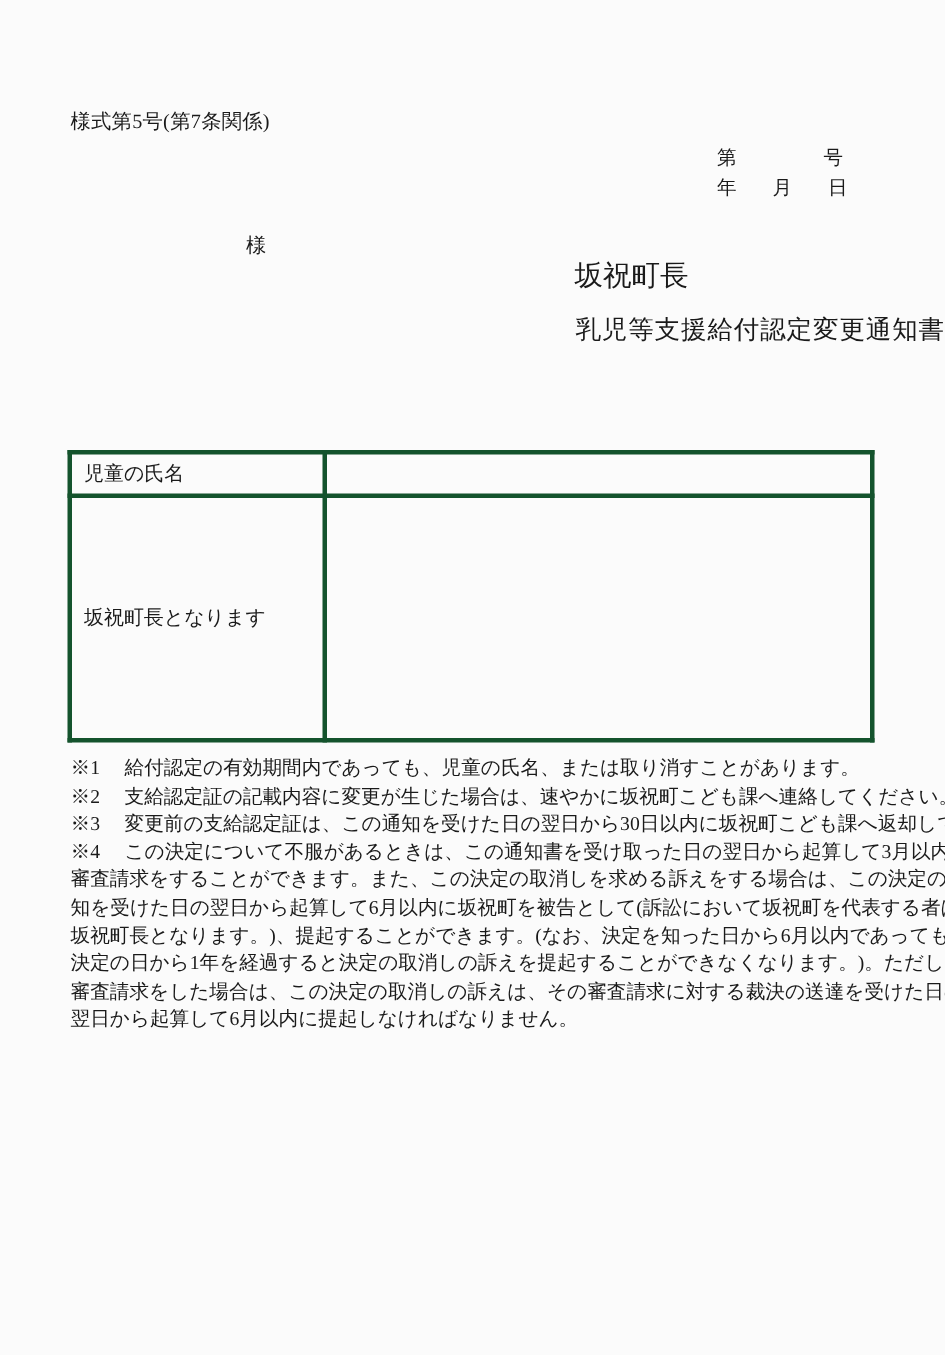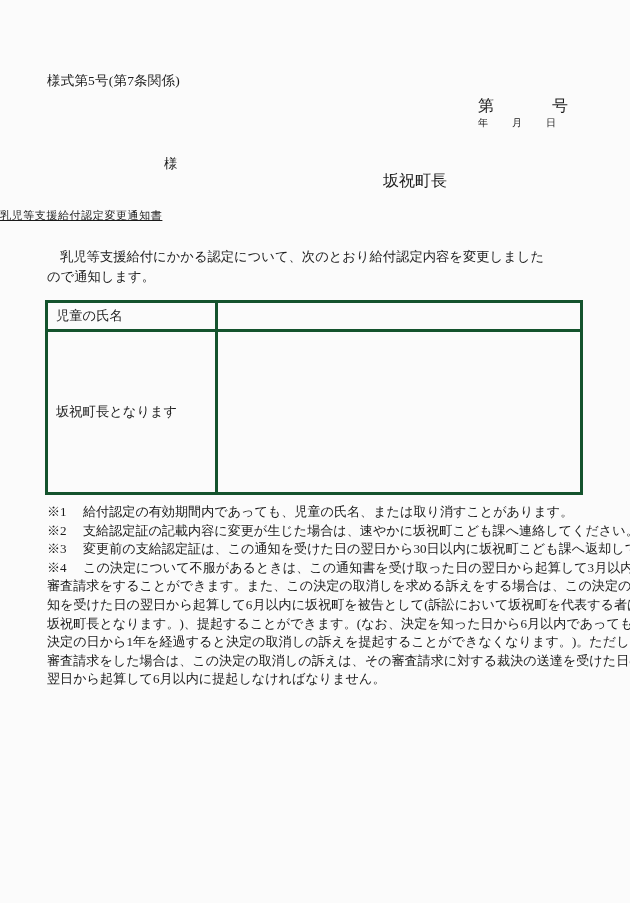--- a/index.html
+++ b/index.html
@@ -26,65 +26,64 @@
     left: 47px;
     top: 72px;
     font-size: 13.5px;
     letter-spacing: 0.2px;
     white-space: nowrap;
   }
   .doc-number-row {
     position: absolute;
     left: 478px;
     top: 96px;
-    font-size: 16px;
+    font-size: 13px;
     white-space: nowrap;
   }
   .doc-number-row .gap {
     display: inline-block;
     width: 58px;
   }
   .doc-date-row {
     position: absolute;
     left: 478px;
     top: 116px;
-    font-size: 10px;
+    font-size: 13px;
     white-space: nowrap;
   }
   .doc-date-row .gap {
     display: inline-block;
     width: 24px;
   }
 
   
   .addressee {
     position: absolute;
     left: 164px;
     top: 155px;
     font-size: 13.5px;
     white-space: nowrap;
   }
   .issuer {
     position: absolute;
     left: 383px;
     top: 171px;
-    font-size: 16px;
+    font-size: 19px;
     white-space: nowrap;
   }
 
   
   .doc-title {
     position: absolute;
     left: 0;
     right: 0;
     top: 208px;
-    text-align: left;
-    font-size: 11px;
+    text-align: right;
+    font-size: 17px;
     letter-spacing: 0.6px;
-    text-decoration: underline;
   }
 
   
   .body-text {
     position: absolute;
     left: 47px;
     top: 247px;
     width: 500px;
     font-size: 13.3px;
     line-height: 20px;
@@ -149,21 +148,20 @@
 
   <div class="doc-date-row">
     <span>年</span><span class="gap"></span><span>月</span><span class="gap"></span><span>日</span>
   </div>
 
   <div class="addressee">様</div>
   <div class="issuer">坂祝町長</div>
 
   <div class="doc-title">乳児等支援給付認定変更通知書</div>
 
-  <div class="body-text">乳児等支援給付にかかる認定について、次のとおり給付認定内容を変更しましたので通知します。</div>
 
   <table class="form-table">
     <tbody>
       <tr class="row-name">
         <td class="label-col">児童の氏名</td>
         <td class="value-col"></td>
       </tr>
       <tr class="row-reason">
         <td class="label-col">坂祝町長となります</td>
         <td class="value-col"></td>

